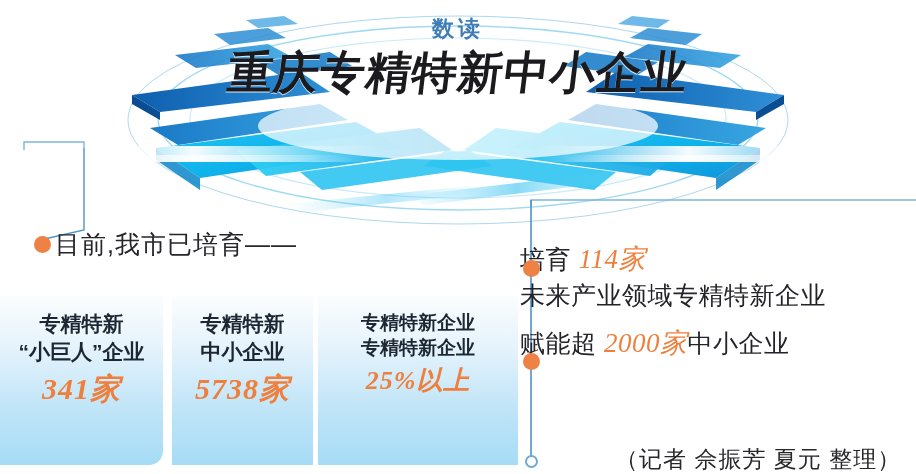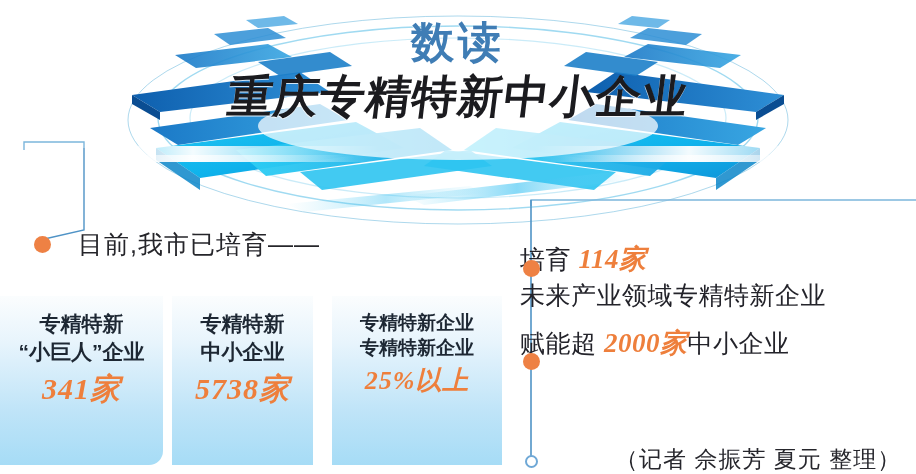--- a/index.html
+++ b/index.html
@@ -15,41 +15,41 @@
   
   .header-art { position:absolute; left:0; top:0; width:916px; height:230px; }
   .header-art svg { display:block; width:916px; height:230px; }
 
   
   .title-block {
     position:absolute; left:0; top:18px; width:916px;
     text-align:center; z-index:6; pointer-events:none;
   }
   .title-small {
-    font-family:Liberation Serif, serif;
-    font-size:43px; font-weight:bold; color:#3f7db5;
+    font-family:Liberation Mono, monospace;
+    font-size:22px; font-weight:bold; color:#3f7db5;
     letter-spacing:4px; line-height:1.15;
     text-shadow:0 1px 1px rgba(255,255,255,.9);
   }
   .title-main {
     font-family:"Liberation Serif","DejaVu Serif",serif;
     font-size:45px; font-weight:bold; color:#1b1b1f;
     letter-spacing:1px; line-height:1.25; margin-top:2px;
     transform:skewX(-7deg);
     text-shadow:0 1px 0 rgba(255,255,255,.8);
   }
 
   
   .connectors { position:absolute; left:0; top:0; width:916px; height:474px; z-index:3; }
   .connectors svg { display:block; width:916px; height:474px; }
 
   
   .lead-row {
     position:absolute; left:34px; top:228px; z-index:7;
-    display:flex; align-items:center; gap:27px;
+    display:flex; align-items:center; gap:4px;
   }
   .dot {
     width:17px; height:17px; border-radius:50%;
     background:#ee8144; flex:0 0 auto;
   }
   .dot-hollow {
     width:13px; height:13px; border-radius:50%;
     background:#ffffff; border:2px solid #6fa8d6; flex:0 0 auto;
   }
   .lead-text {
@@ -61,21 +61,21 @@
   .stat-boxes { position:absolute; left:0; top:296px; z-index:5; }
   .stat-box {
     position:absolute; top:0;
     background:linear-gradient(180deg,#fbfdfe 0%,#e7f4fc 28%,#bfe4f8 68%,#a6dcf6 100%);
     border-radius:0 0 14px 14px;
     padding-top:14px;
     text-align:center;
   }
   .stat-box.b1 { left:0px;   width:163px; height:169px; border-radius:0 0 14px 0; }
   .stat-box.b2 { left:172px; width:141px; height:169px; border-radius:0; }
-  .stat-box.b3 { left:332px; width:170px; height:169px; border-radius:0; }
+  .stat-box.b3 { left:318px; width:200px; height:169px; border-radius:0; }
   .stat-line {
     font-size:21px; color:#1d2733; font-weight:bold;
     line-height:1.32; letter-spacing:0px; white-space:nowrap;
   }
   .stat-box.b3 .stat-line { font-size:19px; }
   .stat-value {
     font-family:"Liberation Serif","DejaVu Serif",serif;
     font-style:italic; font-weight:bold;
     font-size:30px; color:#ee7f3c; line-height:1.3;
     margin-top:4px; letter-spacing:1px; white-space:nowrap;
@@ -86,21 +86,21 @@
   .right-items { position:absolute; left:520px; top:240px; z-index:7; width:396px; }
   .r-item { position:absolute; left:0; }
   .r-item.i1 { top:0px; }
   .r-item.i2 { top:84px; }
   .r-line {
     font-size:25px; color:#23232a; line-height:1.42;
     white-space:nowrap; letter-spacing:0.5px;
   }
   .r-num {
     font-family:"Liberation Serif","DejaVu Serif",serif;
-    font-style:italic; font-weight:bold;
+    font-style:italic; font-weight:normal;
     color:#ee7f3c; font-size:27px; letter-spacing:0.5px;
   }
   .credit {
     position:absolute; left:95px; top:204px;
     font-size:23px; color:#26262c; white-space:nowrap; letter-spacing:1px;
   }
 
   
   .rail-dot { position:absolute; z-index:8; }
   .rail-dot.d1 { left:523px; top:260px; }

